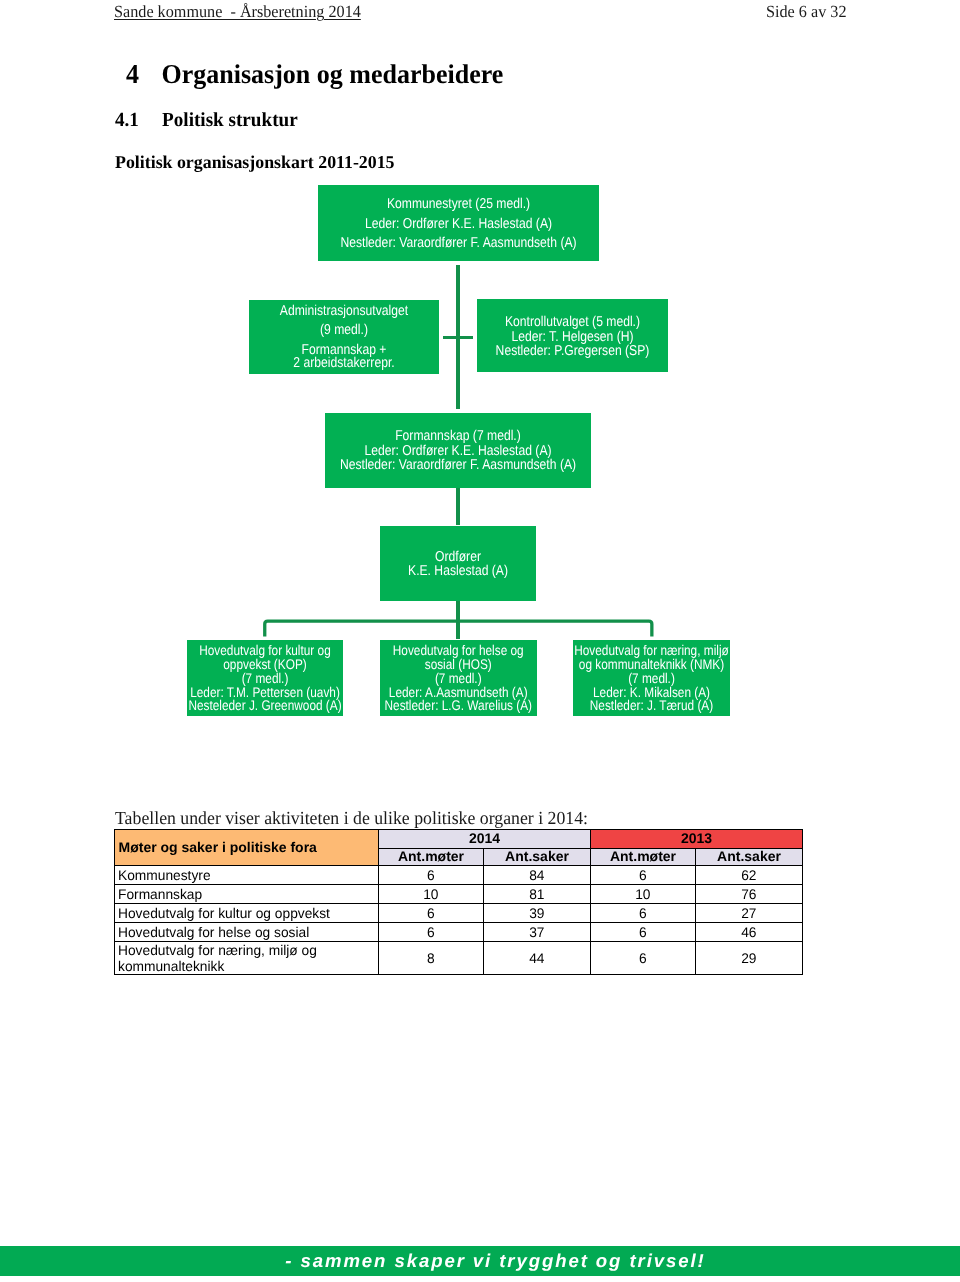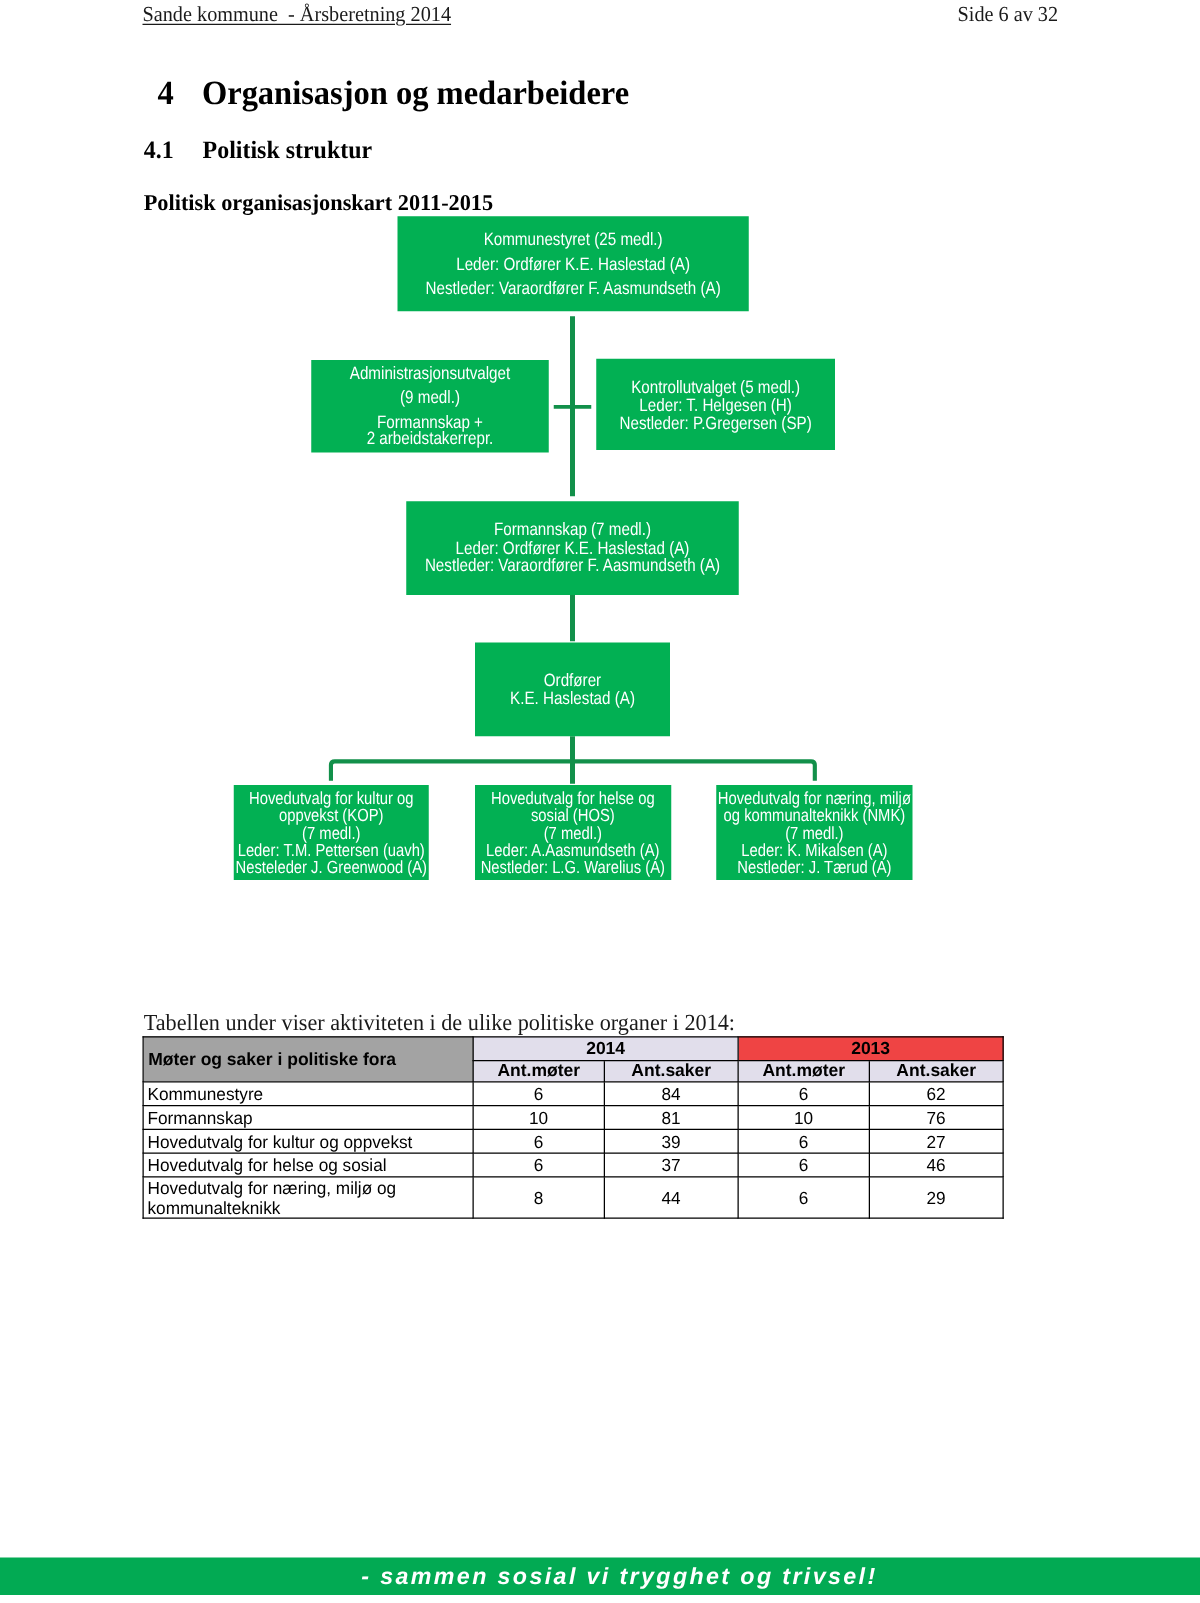--- a/index.html
+++ b/index.html
@@ -20,21 +20,21 @@
   .h1{position:absolute;left:125.5px;top:59.5px;font-size:27.2px;line-height:28px;font-weight:bold;
       color:#000;white-space:pre;transform:scaleX(0.956);transform-origin:0 0;}
   .h1 .num{display:inline-block;width:37.2px;}
   .h2{position:absolute;left:114.5px;top:110.4px;font-size:20px;line-height:21px;font-weight:bold;
       color:#000;white-space:pre;transform:scaleX(0.957);transform-origin:0 0;}
   .h2 .num{display:inline-block;width:49.2px;}
   .h3{position:absolute;left:114.5px;top:152.7px;font-size:18.1px;line-height:19px;font-weight:bold;
       color:#000;white-space:pre;transform:scaleX(0.986);transform-origin:0 0;}
 
   
-  .chart{position:absolute;left:0;top:0;width:960px;height:1240px;}
+  .chart{position:absolute;left:0;top:12px;width:960px;height:1240px;}
   .obox{position:absolute;background:#02B053;box-sizing:border-box;}
   .oln{position:absolute;font-family:"Liberation Sans",sans-serif;text-align:center;
        white-space:nowrap;box-sizing:border-box;-webkit-font-smoothing:antialiased;}
   .conn{position:absolute;background:#12904A;}
 
   
   .tintro{position:absolute;left:115.3px;top:808.5px;font-size:18.4px;line-height:19px;
           color:#1a1a1a;white-space:pre;transform:scaleX(0.966);transform-origin:0 0;}
   table.acts{position:absolute;left:114px;top:828.8px;border-collapse:collapse;table-layout:fixed;width:688px;
              font-family:"Liberation Sans",sans-serif;font-size:14px;color:#000;}
@@ -131,21 +131,21 @@
   <table class="acts">
       <colgroup>
         <col class="c0">
         <col class="c1">
         <col class="c2">
         <col class="c3">
         <col class="c4">
       </colgroup>
       <tbody>
         <tr>
-          <th rowspan="2" class="corner" style="background: #a3a3a3;"><span class="sq">Møter og saker i politiske fora</span></th>
+          <th rowspan="2" class="corner" style="background: #fdba74;"><span class="sq">Møter og saker i politiske fora</span></th>
           <th colspan="2" class="yr" style="background: rgb(225, 222, 235);"><span class="sq">2014</span></th>
           <th colspan="2" class="yr" style="background: #ef4444;"><span class="sq">2013</span></th>
         </tr>
         <tr>
           <th class="sub" style="background: rgb(225, 222, 235);"><span class="sq">Ant.møter</span></th>
           <th class="sub" style="background: rgb(225, 222, 235);"><span class="sq">Ant.saker</span></th>
           <th class="sub" style="background: rgb(225, 222, 235);"><span class="sq">Ant.møter</span></th>
           <th class="sub" style="background: rgb(225, 222, 235);"><span class="sq">Ant.saker</span></th>
         </tr>
         <tr>
@@ -182,14 +182,14 @@
           </td>
           <td class="val"><span class="sq">8</span></td>
           <td class="val"><span class="sq">44</span></td>
           <td class="val"><span class="sq">6</span></td>
           <td class="val"><span class="sq">29</span></td>
         </tr>
       </tbody>
     </table>
 
   <div class="fbar" style="background: rgb(2, 170, 83);"></div>
-  <div class="fslogan">- sammen sosial vi trygghet og trivsel!</div>
+  <div class="fslogan">- sammen skaper vi trygghet og trivsel!</div>
 </div>
 
 </body></html>

